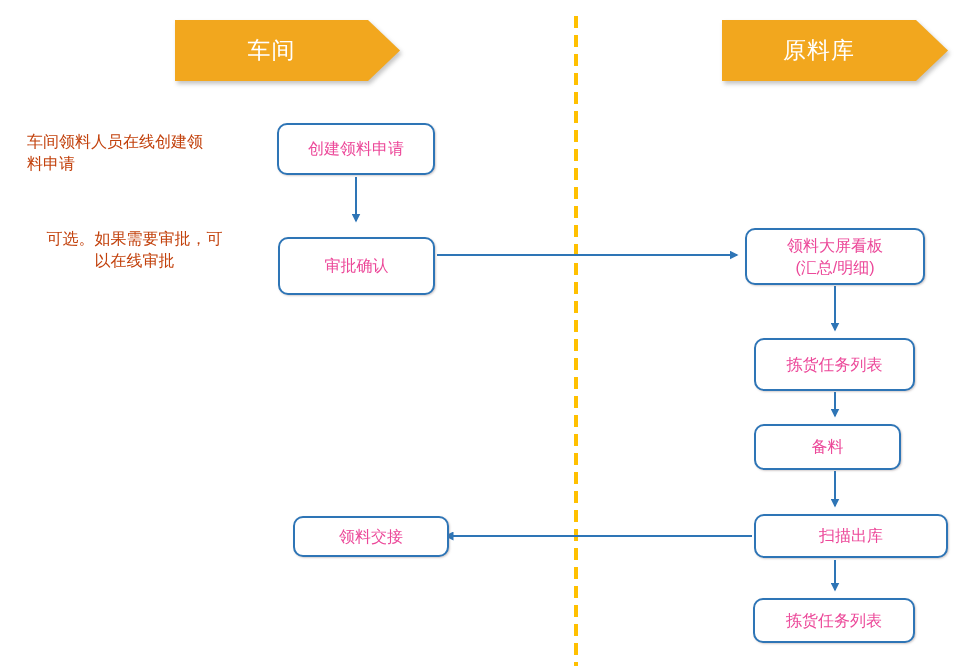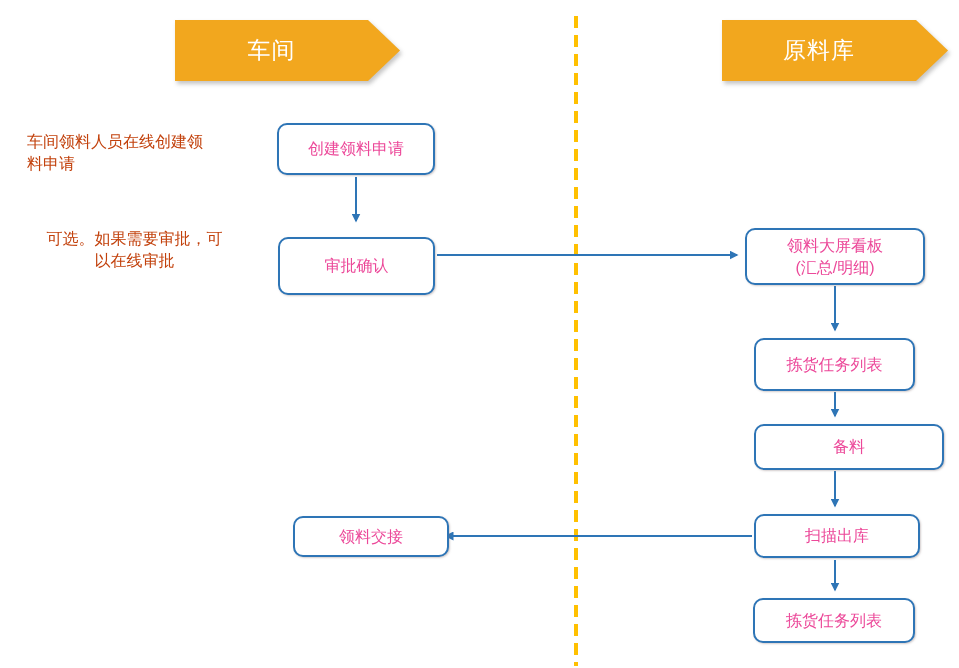--- a/index.html
+++ b/index.html
@@ -125,19 +125,19 @@
 
   <div class="node" style="left:278px; top:237px; width:157px; height:58px;">审批确认</div>
 
   <div class="node" style="left:293px; top:516px; width:156px; height:41px;">领料交接</div>
 
   <div class="node" style="left:745px; top:228px; width:180px; height:57px;">领料大屏看板
 (汇总/明细)</div>
 
   <div class="node" style="left:754px; top:338px; width:161px; height:53px;">拣货任务列表</div>
 
-  <div class="node" style="left:754px; top:424px; width:190px; height:46px;">备料</div>
+  <div class="node" style="left:754px; top:424px; width:147px; height:46px;">备料</div>
 
-  <div class="node" style="left:754px; top:514px; width:166px; height:44px;">扫描出库</div>
+  <div class="node" style="left:754px; top:514px; width:194px; height:44px;">扫描出库</div>
 
   <div class="node" style="left:753px; top:598px; width:162px; height:45px;">拣货任务列表</div>
 
 </div>
 
 </body></html>

